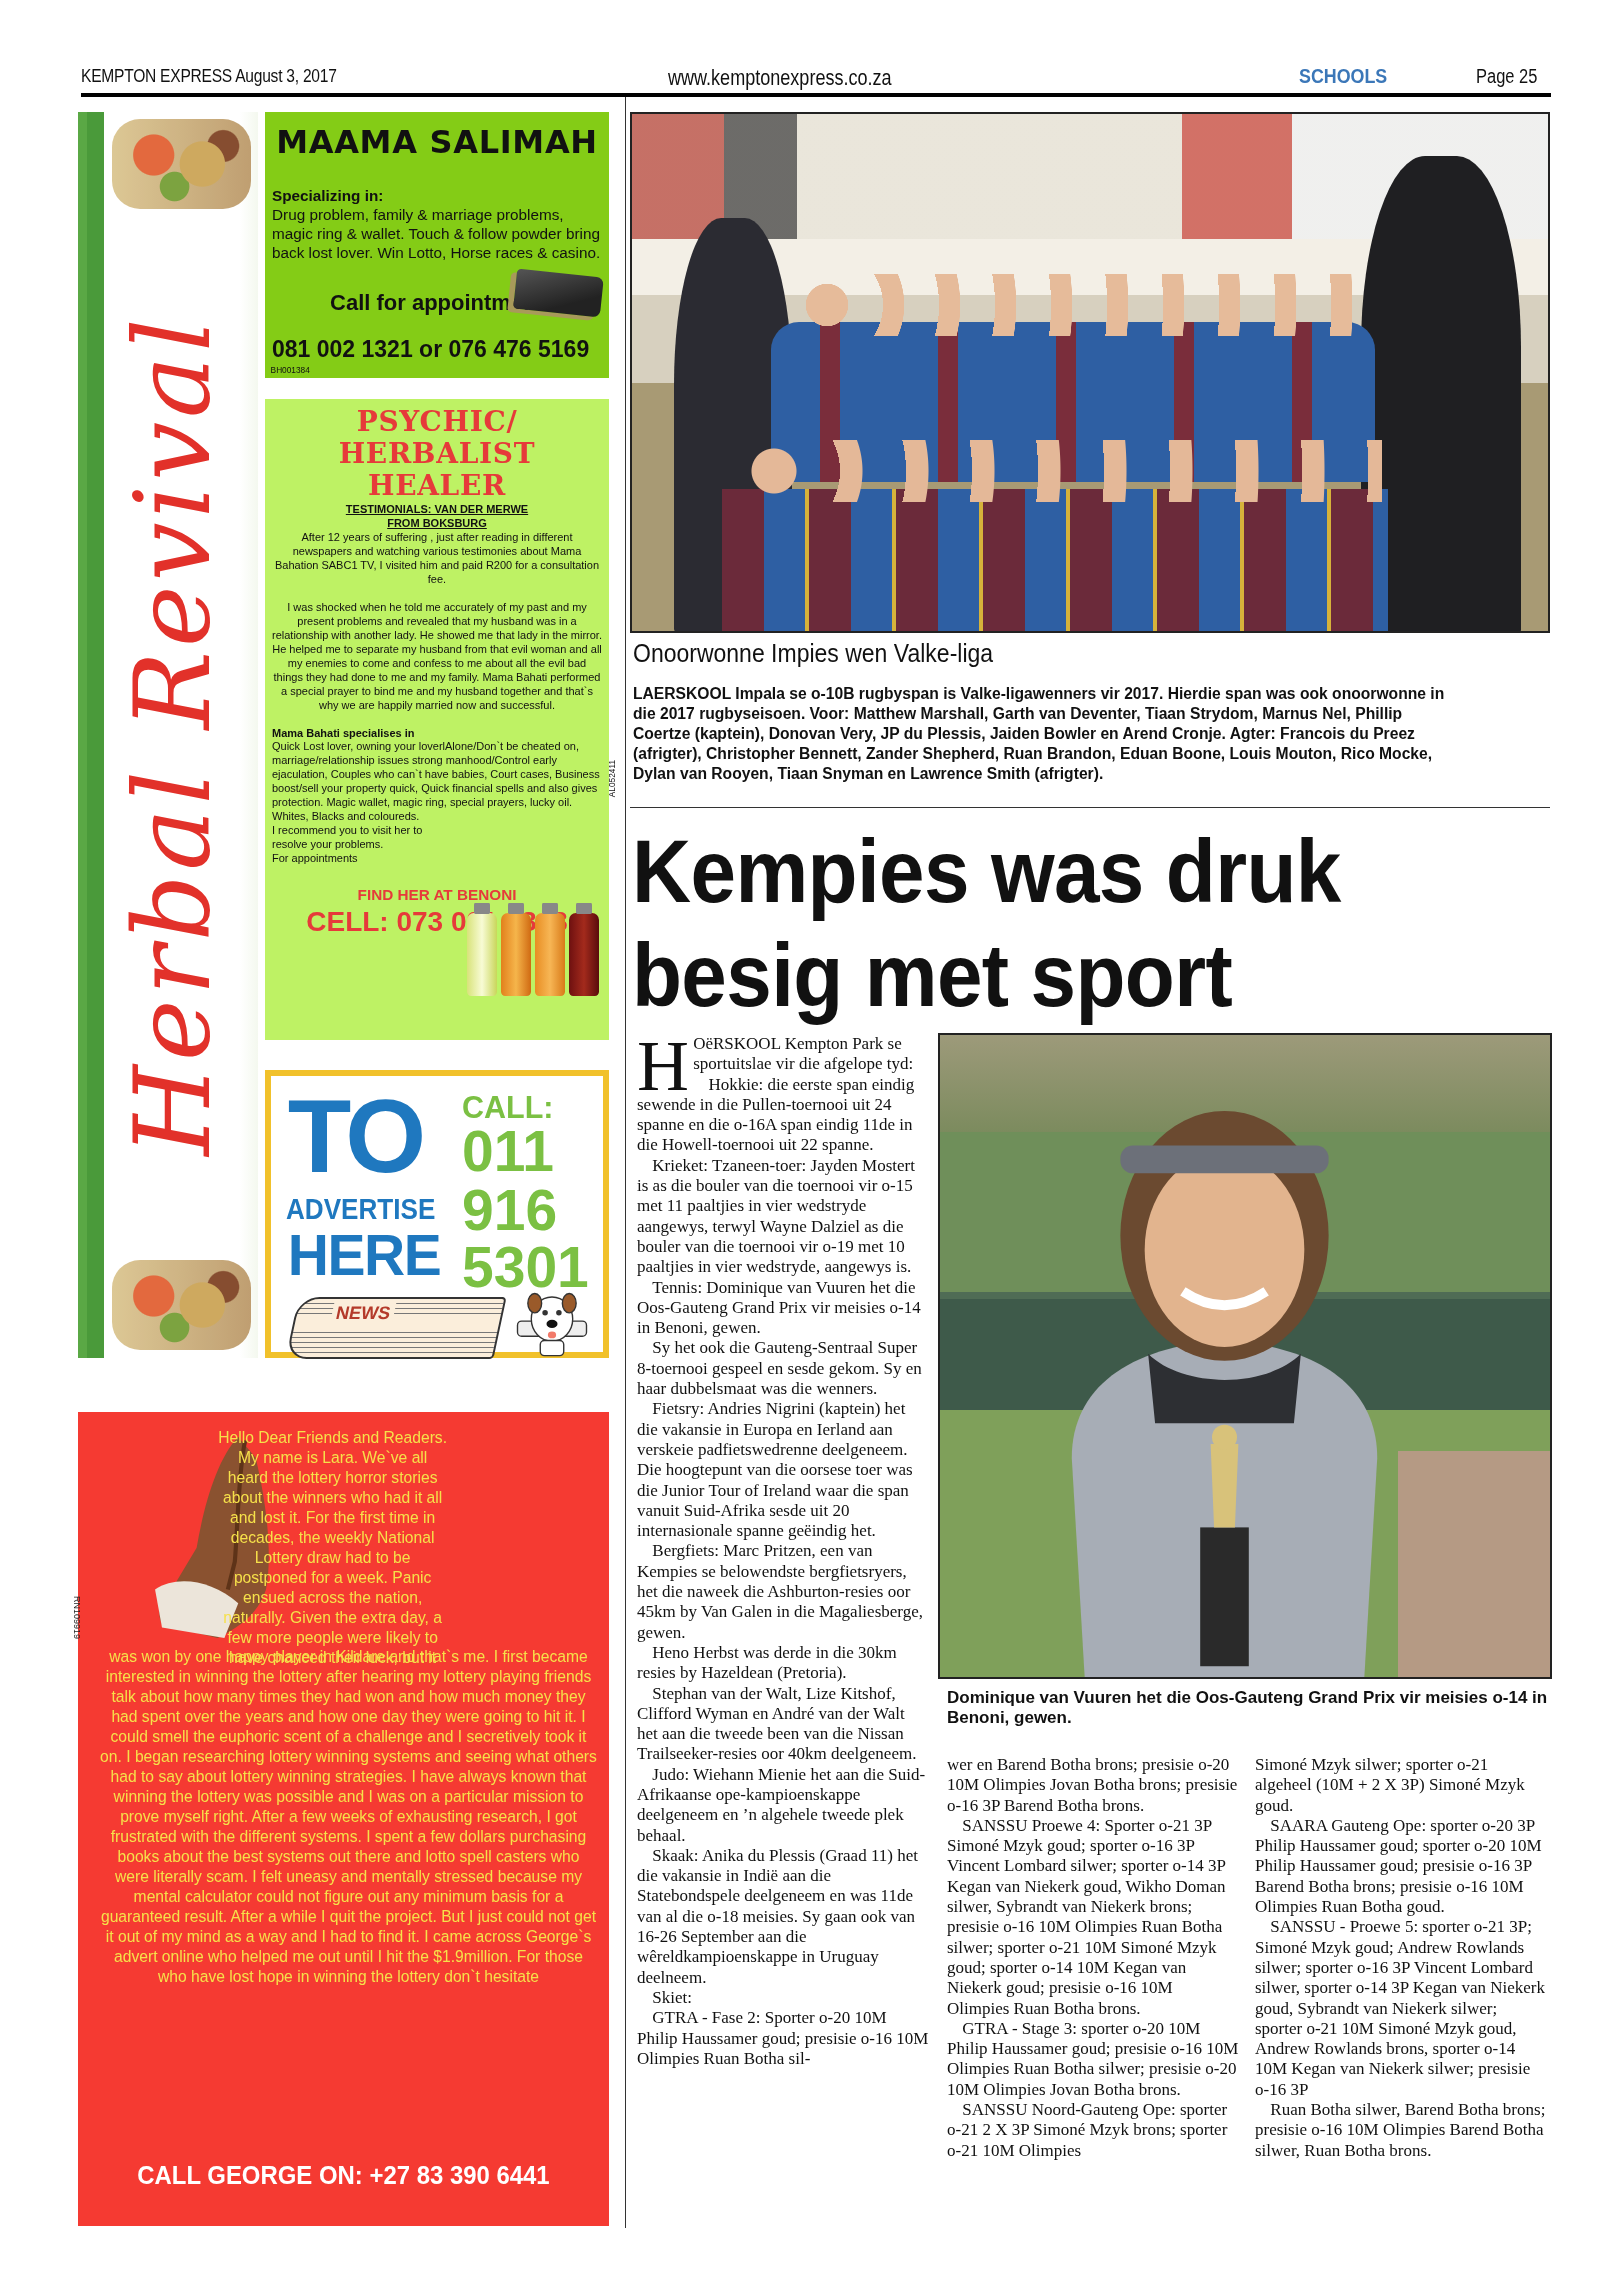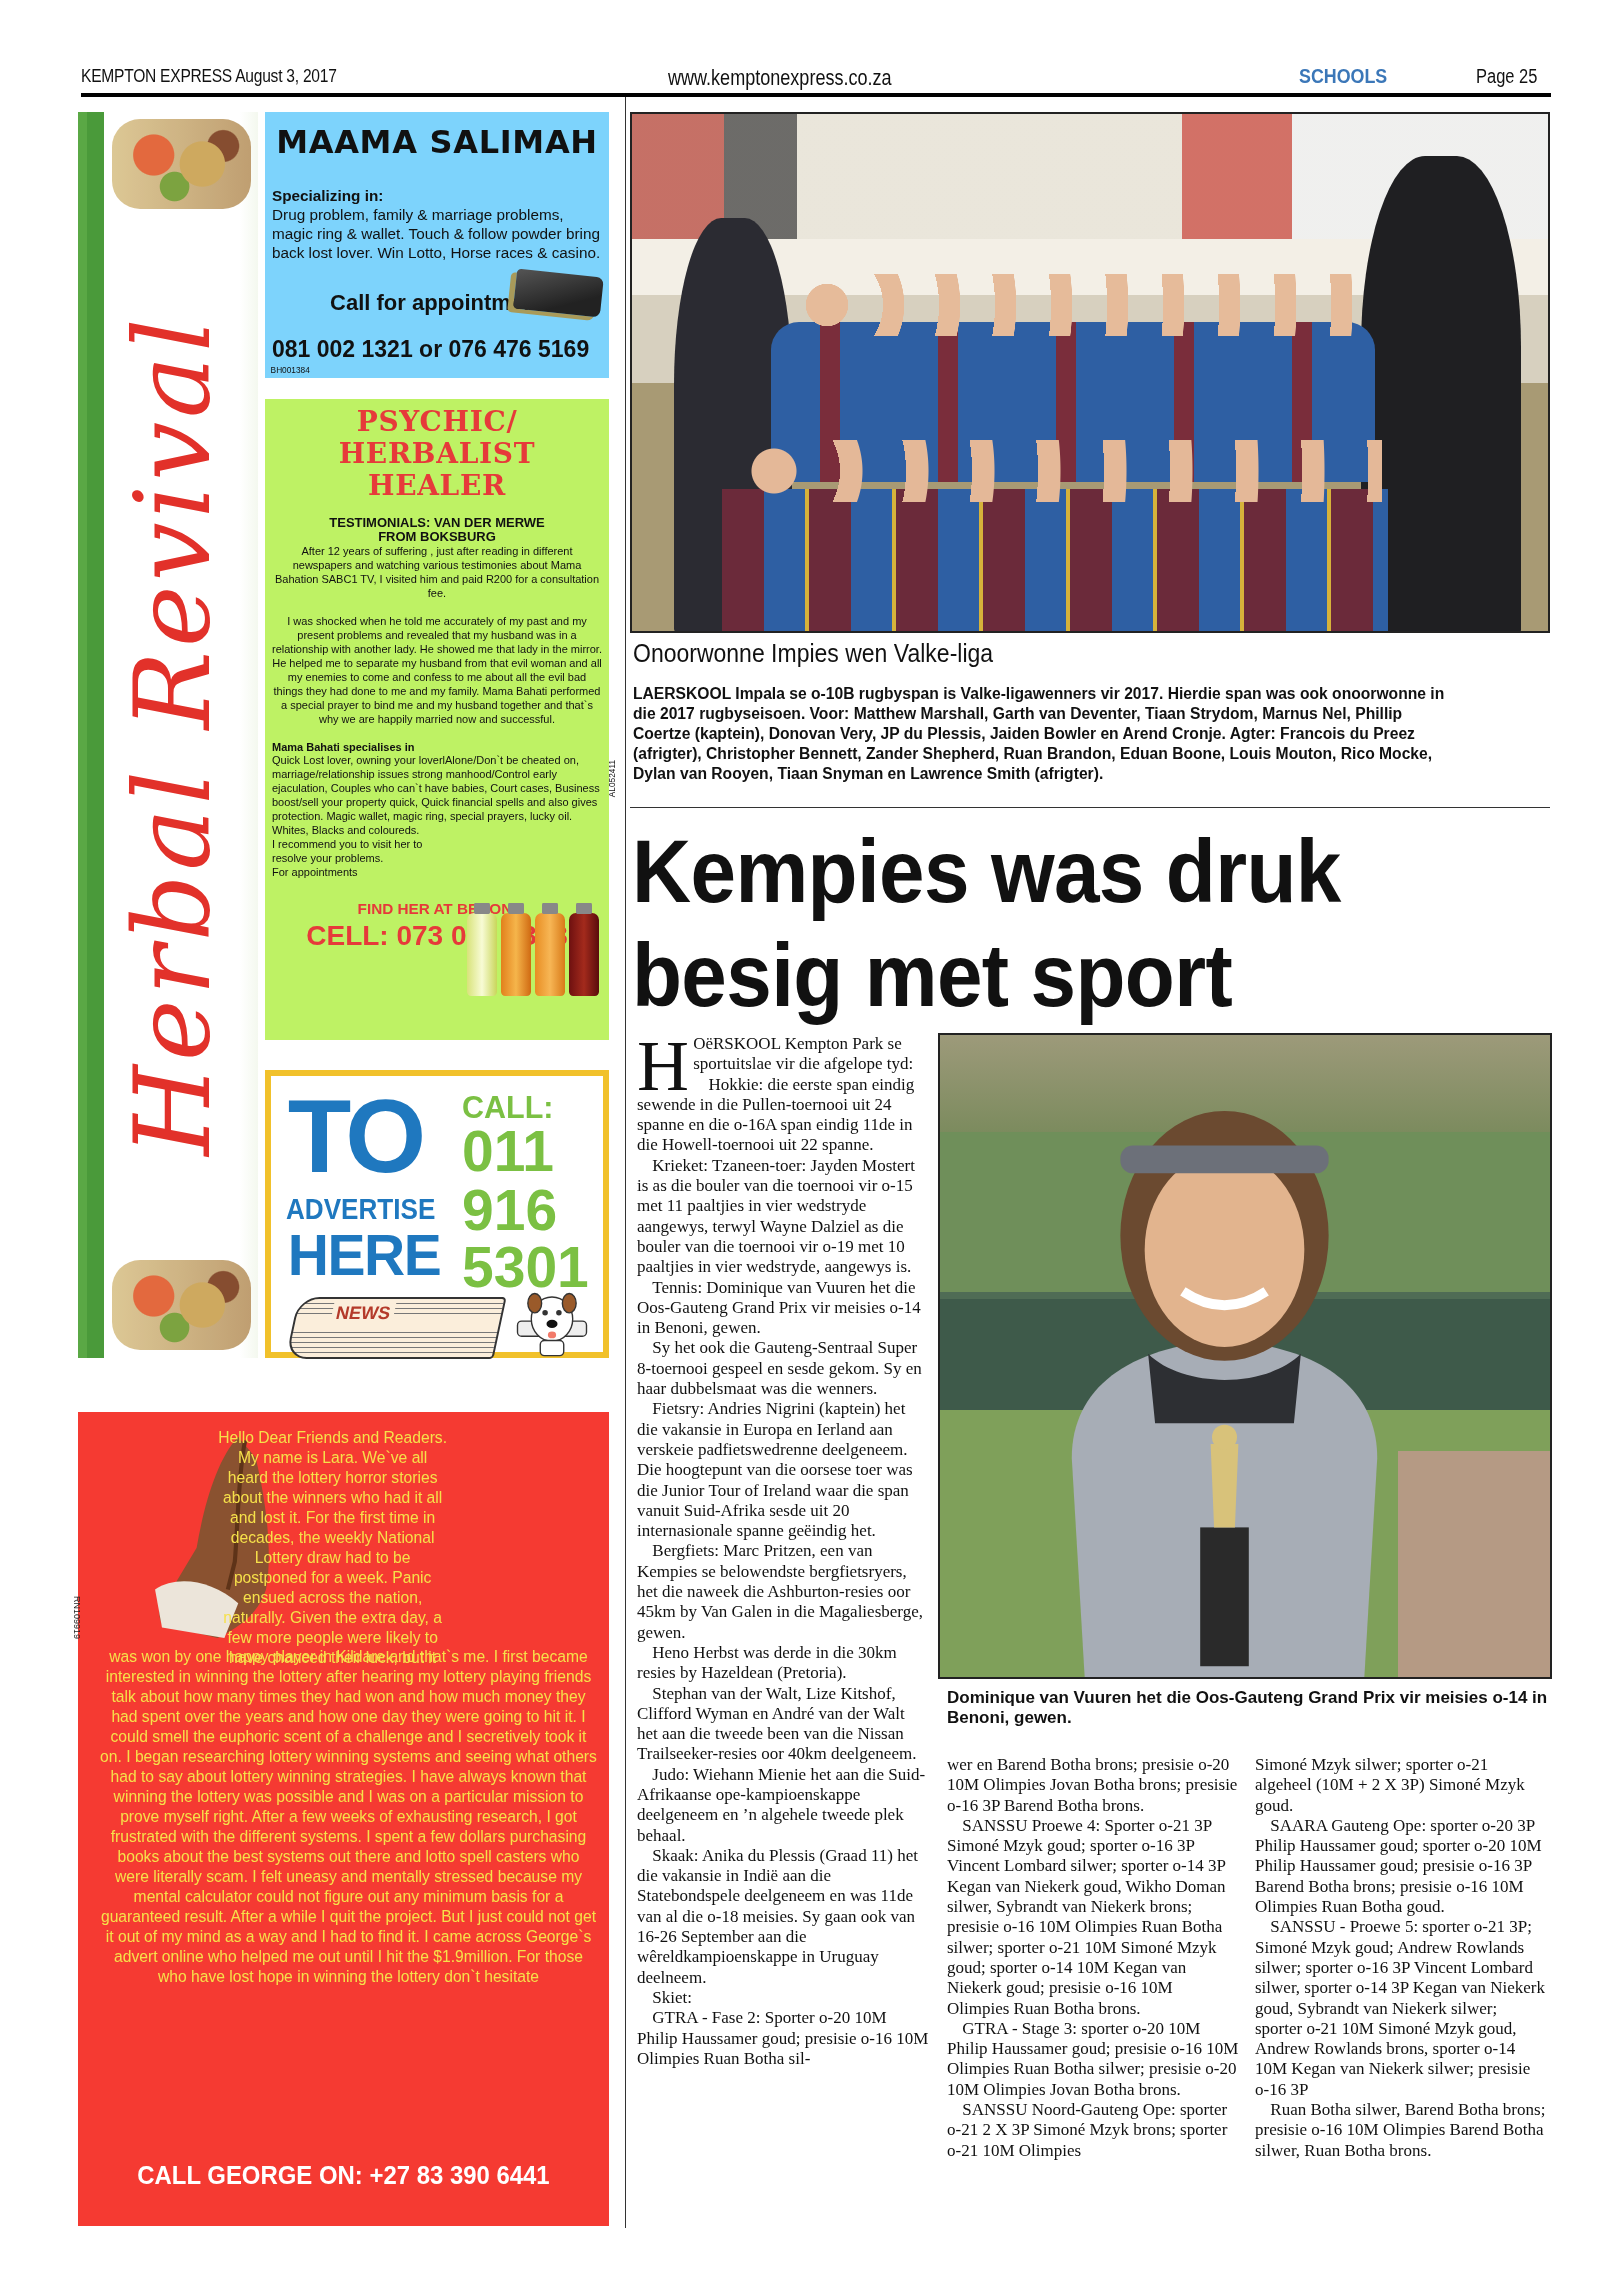--- a/index.html
+++ b/index.html
@@ -16,33 +16,33 @@
   .col-divider { position: absolute; left: 625px; top: 97px; width: 1.4px; height: 2131px; background: #333; }
 
   
   .herbal { position: absolute; left: 78px; top: 112px; width: 180px; height: 1246px; background: linear-gradient(90deg, #4a9a3a 0 16.7px, #ffffff 16.7px 153px, #f2f7ec 174px, #ffffff 180px); border-left: 9.7px solid #5aa845; }
   .herbal .spice { position: absolute; left: 25px; width: 139px; height: 90px; border-radius: 28px; background: radial-gradient(circle at 30% 40%, #e0592a 0 18%, transparent 19%), radial-gradient(circle at 65% 50%, #c9a04e 0 22%, transparent 23%), radial-gradient(circle at 80% 30%, #7a3a1a 0 12%, transparent 13%), radial-gradient(circle at 45% 75%, #6e9a2c 0 14%, transparent 15%), linear-gradient(90deg,#d9c28a,#b99563); opacity: 0.9; }
   .herbal .spice.top { top: 7px; }
   .herbal .spice.bottom { bottom: 8.3px; }
   .herbal .title { position: absolute; left: 50%; top: 50%; transform: translate(-50%,-50%) rotate(-90deg); white-space: nowrap; font-family: "DejaVu Serif", serif; font-style: italic; color: #e2312a; font-size: 104px; letter-spacing: 4.2px; }
 
   
-  .ad-salimah { position: absolute; left: 265px; top: 112px; width: 344px; height: 266px; background: #7dd3fc; padding: 11px 7px 0 7px; }
+  .ad-salimah { position: absolute; left: 265px; top: 112px; width: 344px; height: 266px; background: #84cc16; padding: 11px 7px 0 7px; }
   .ad-salimah h2 { font-family: "DejaVu Sans", sans-serif; font-weight: 900; font-size: 32px; color: #111; text-align: center; letter-spacing: 0.7px; }
   .ad-salimah .spec-h { font-weight: bold; font-size: 15.3px; margin-top: 26px; }
   .ad-salimah .spec { font-size: 15.3px; line-height: 19px; width: 100%; }
   .ad-salimah .wallet { position: absolute; right: 7px; top: 161px; width: 87px; height: 40px; background: linear-gradient(160deg,#555 0,#222 70%); border-radius: 4.2px 7px 7px 4.2px; transform: rotate(6deg); box-shadow: -5.6px 4.2px 0 #a89a5a; }
   .ad-salimah .cta { text-align: center; font-weight: bold; font-size: 22px; margin-top: 28px; }
   .ad-salimah .phone { text-align: left; font-weight: bold; font-size: 23px; margin-top: 20px; }
   .ad-salimah .code { position: absolute; left: 5.6px; bottom: 2.8px; font-size: 8.3px; }
 
   
   .ad-psychic { position: absolute; left: 265px; top: 399px; width: 344px; height: 641px; background: #bef264; padding: 7px 7px; text-align: center; }
   .ad-psychic h2 { font-family: "DejaVu Serif", serif; font-weight: 900; color: #e63a3a; font-size: 28px; line-height: 32px; letter-spacing: 0.7px; }
-  .ad-psychic .t-head { font-weight: bold; font-size: 13px; margin-top: 14px; line-height: 14px; }
+  .ad-psychic .t-head { font-weight: bold; font-size: 11px; line-height: 14px; text-decoration: underline; }
   .ad-psychic p { font-size: 11px; line-height: 14px; }
   .ad-psychic .gap { height: 14px; }
   .ad-psychic .left { text-align: left; }
   .ad-psychic .spec-h { font-weight: bold; font-size: 11px; margin-top: 15.3px; text-align: left; }
   .ad-psychic .bottles { position: absolute; right: 9.7px; top: 514px; width: 132px; height: 83px; display: flex; gap: 4.2px; }
   .ad-psychic .bottle { flex: 1; border-radius: 7px 7px 4.2px 4.2px; position: relative; }
   .ad-psychic .bottle::before { content: ""; position: absolute; left: 7px; right: 7px; top: -9.7px; height: 11px; background: #888; border-radius: 1.4px; }
   .ad-psychic .find { color: #e63a3a; font-weight: bold; font-size: 15.3px; margin-top: 21px; }
   .ad-psychic .cell { color: #e63a3a; font-weight: bold; font-size: 28px; margin-top: 1.4px; }
   .ad-psychic .code { position: absolute; right: 1.4px; top: 361px; transform: rotate(-90deg); font-size: 8.3px; transform-origin: right top; }

